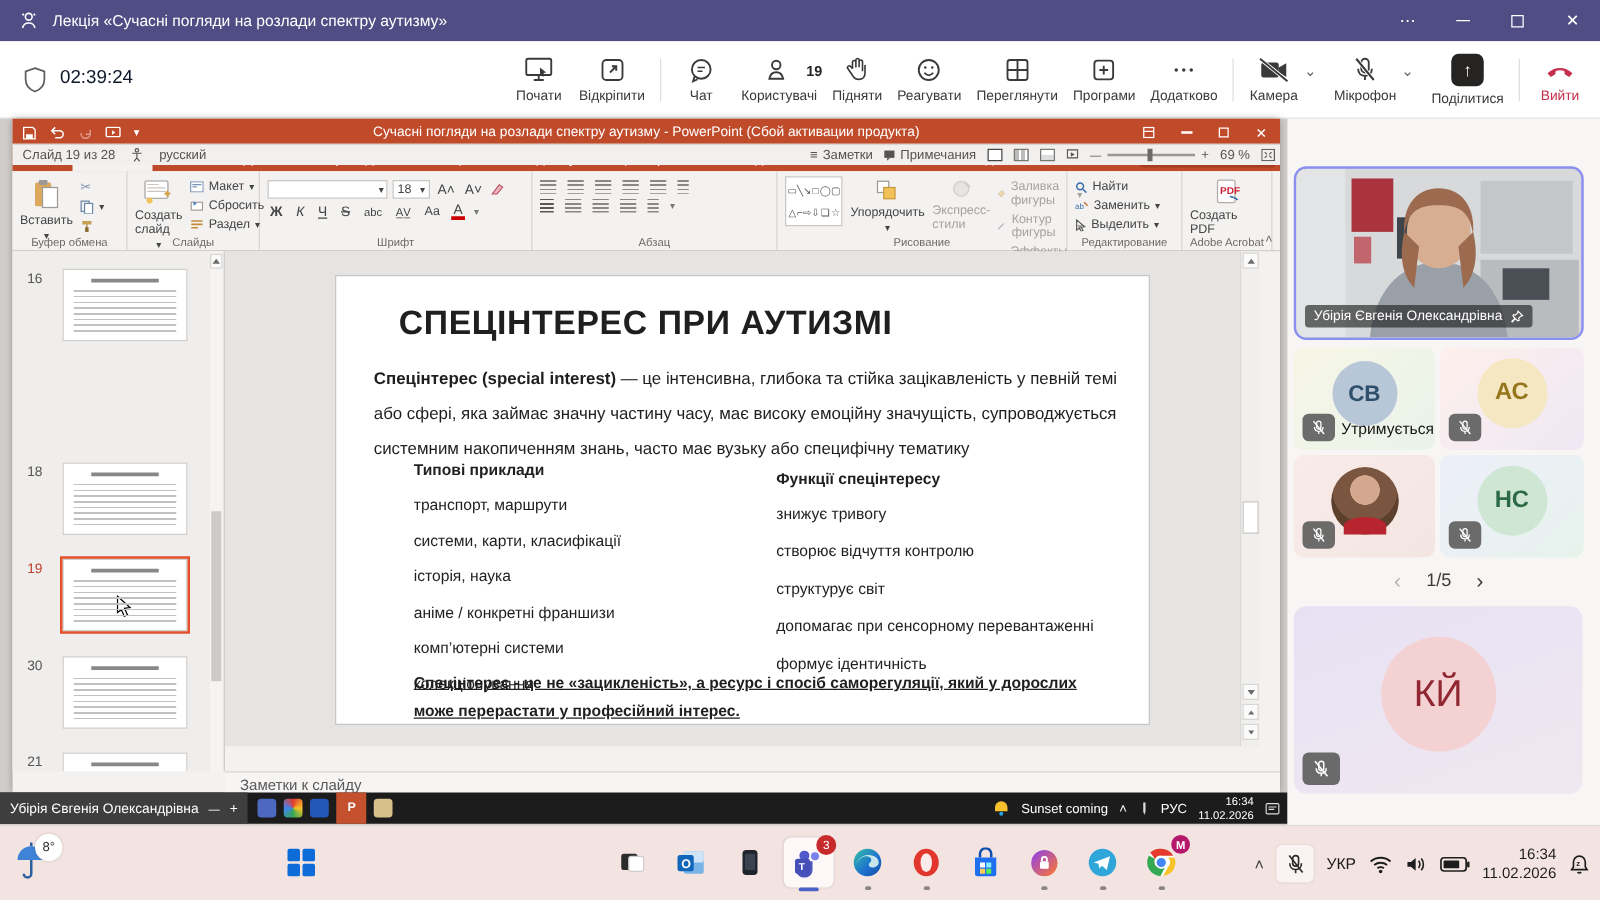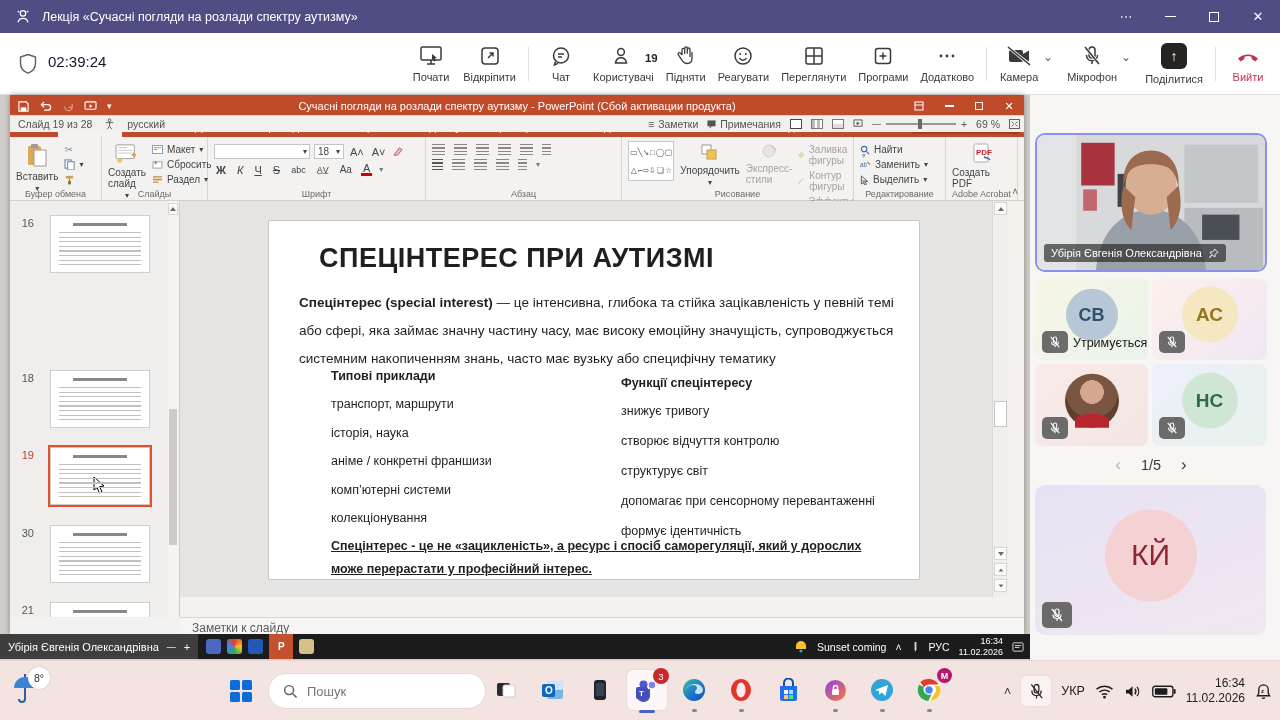--- a/index.html
+++ b/index.html
@@ -630,20 +630,21 @@
         </div>
       </div>
 
       <div id="slide-area">
         <div id="slide">
           <div class="s-title">СПЕЦІНТЕРЕС ПРИ АУТИЗМІ</div>
           <div class="s-lead"><b>Спецінтерес (special interest)</b><span> — це інтенсивна, глибока та стійка зацікавленість у певній темі або сфері, яка займає значну частину часу, має високу емоційну значущість, супроводжується системним накопиченням знань, часто має вузьку або специфічну тематику</span></div>
           <div class="s-col" id="col1">
             <div class="hd">Типові приклади</div>
             <div class="it">транспорт, маршрути</div>
+            <div class="it">системи, карти, класифікації</div>
             <div class="it">історія, наука</div>
             <div class="it">аніме / конкретні франшизи</div>
             <div class="it">комп’ютерні системи</div>
             <div class="it">колекціонування</div>
           </div>
           <div class="s-col" id="col2">
             <div class="hd">Функції спецінтересу</div>
             <div class="it" style="margin-bottom:16px">знижує тривогу</div>
             <div class="it" style="margin-bottom:16px">створює відчуття контролю</div>
             <div class="it" style="margin-bottom:16px">структурує світ</div>
@@ -853,27 +854,20 @@
 
   <div class="tb-center">
     <div class="start-btn">
       <div class="start-grid">
           <span></span>
           <span></span>
           <span></span>
           <span></span>
         </div>
     </div>
-    <div class="search-pill">
-      <svg width="15" height="15" viewBox="0 0 16 16">
-          <circle cx="6.5" cy="6.5" r="4.8" fill="none" stroke="#5f5b58" stroke-width="1.5"></circle>
-          <path d="M10.5 10.5l4 4" stroke="#5f5b58" stroke-width="1.5"></path>
-        </svg>
-      <input type="text" placeholder="Пошук" style="">
-    </div>
   </div>
 
   <div class="tb-apps">
     <div class="app">
       <svg width="24" height="24" viewBox="0 0 24 24">
           <rect x="3" y="5" width="13" height="13" rx="2" fill="#2b2b2b"></rect>
           <rect x="9" y="7" width="12" height="12" rx="2" fill="#fff" stroke="#d0cccb"></rect>
         </svg>
     </div>
     <div class="app">

